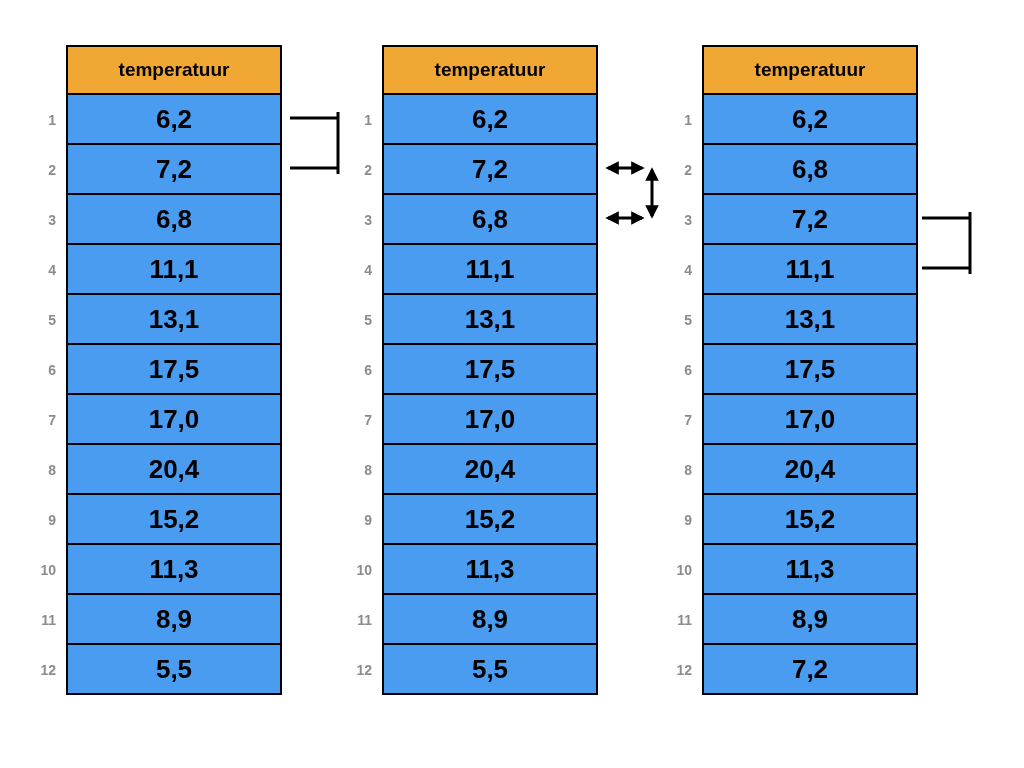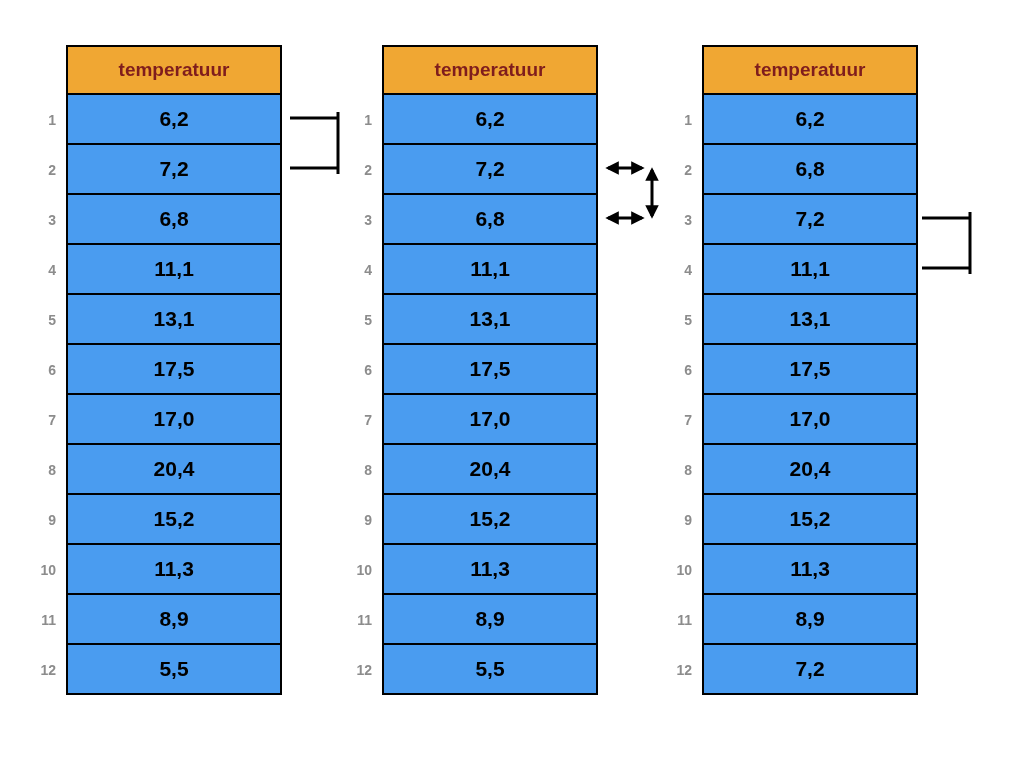--- a/index.html
+++ b/index.html
@@ -39,30 +39,30 @@
     box-sizing: border-box;
     border: 2px solid var(--border, #000);
     background: var(--cellbg, #4A9CF0);
   }
   .header {
     height: 46px;
     line-height: 46px;
     text-align: center;
     font-weight: bold;
     font-size: 19px;
-    color: #7f1d1d;
+    color: #000000;
     background: var(--headerbg, #F0A733);
     border-bottom: 2px solid var(--border, #000);
   }
   .cell {
     height: 48px;
     line-height: 48px;
     text-align: center;
     font-weight: bold;
-    font-size: 21px;
+    font-size: 26px;
     color: var(--celltext, #000);
     background: var(--cellbg, #4A9CF0);
     border-bottom: 2px solid var(--border, #000);
   }
   .cell:last-child { border-bottom: none; }
   .annotation {
     position: absolute;
     color: var(--ann, #000);
   }
 </style>

